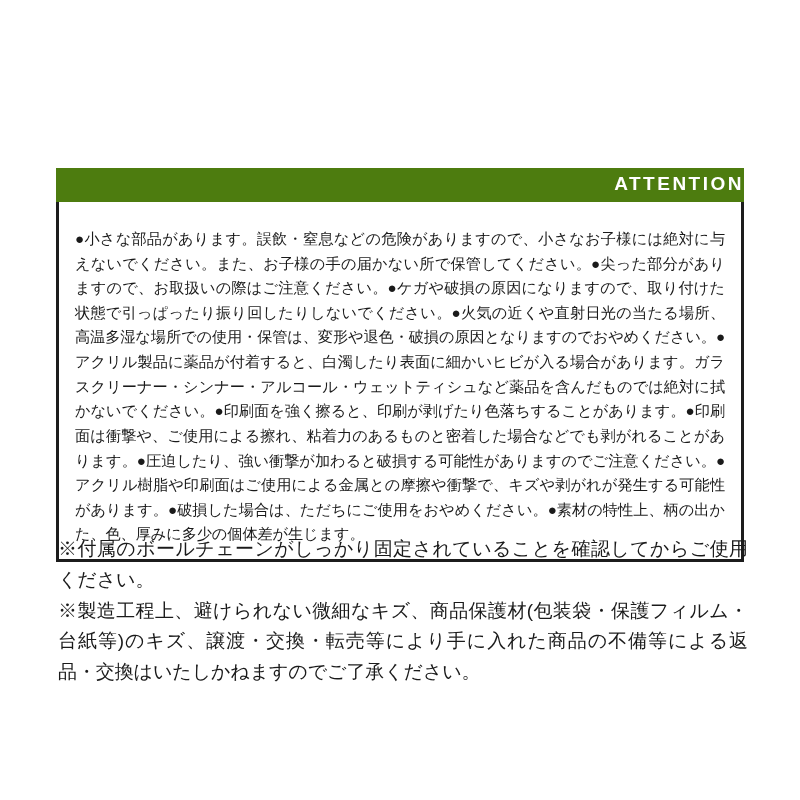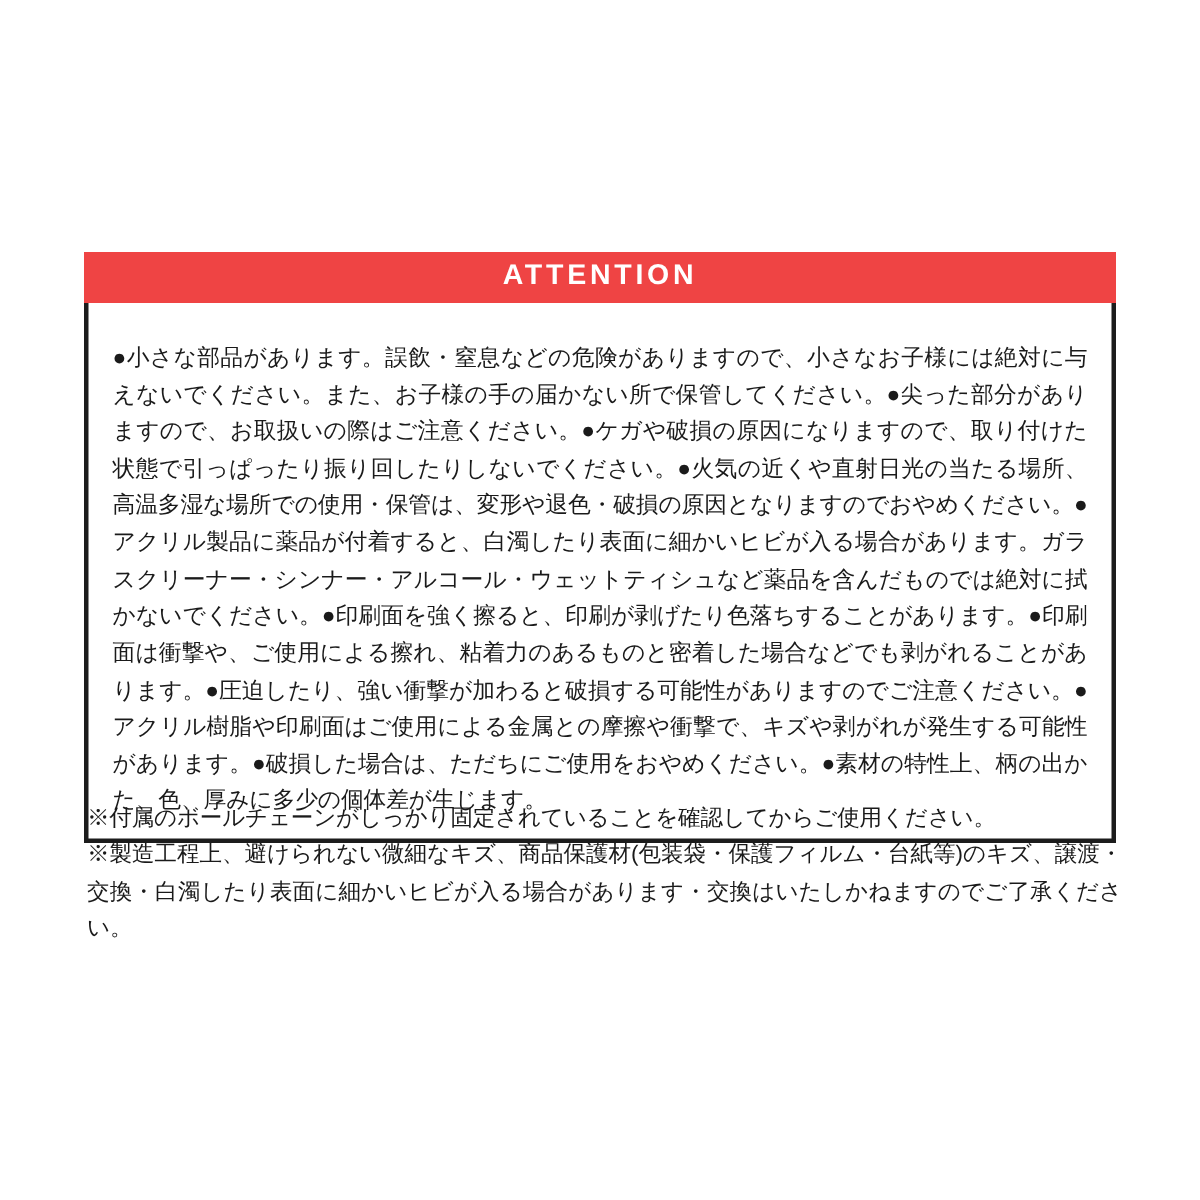--- a/index.html
+++ b/index.html
@@ -20,23 +20,23 @@
     height: 800px;
     box-sizing: border-box;
   }
   .notice-block {
     position: absolute;
     left: 56px;
     top: 168px;
     width: 688px;
   }
   .attention-bar {
-    background: #ef4444;
+    background: #4d7c0f;
     color: #ffffff;
-    text-align: center;
+    text-align: right;
     font-size: 19px;
     font-weight: bold;
     letter-spacing: 2.5px;
     padding: 6px 0 7px 0;
     line-height: 1.1;
   }
   .notice-body {
     border: 3px solid #1c1c1c;
     border-top: none;
     box-sizing: border-box;
@@ -50,21 +50,21 @@
     margin: 0;
     letter-spacing: -0.1px;
   }
   .footnotes {
     position: absolute;
     left: 58px;
     top: 534px;
     width: 690px;
   }
   .footnote {
-    font-size: 15px;
+    font-size: 19px;
     line-height: 1.62;
     text-align: justify;
     text-justify: inter-character;
     margin: 0;
     letter-spacing: -0.1px;
   }
 </style>
 </head>
 <body>
 
@@ -72,16 +72,16 @@
 
   <div class="notice-block">
     <div class="attention-bar">ATTENTION</div>
     <div class="notice-body">
       <p class="notice-para">●小さな部品があります。誤飲・窒息などの危険がありますので、小さなお子様には絶対に与えないでください。また、お子様の手の届かない所で保管してください。●尖った部分がありますので、お取扱いの際はご注意ください。●ケガや破損の原因になりますので、取り付けた状態で引っぱったり振り回したりしないでください。●火気の近くや直射日光の当たる場所、高温多湿な場所での使用・保管は、変形や退色・破損の原因となりますのでおやめください。●アクリル製品に薬品が付着すると、白濁したり表面に細かいヒビが入る場合があります。ガラスクリーナー・シンナー・アルコール・ウェットティシュなど薬品を含んだものでは絶対に拭かないでください。●印刷面を強く擦ると、印刷が剥げたり色落ちすることがあります。●印刷面は衝撃や、ご使用による擦れ、粘着力のあるものと密着した場合などでも剥がれることがあります。●圧迫したり、強い衝撃が加わると破損する可能性がありますのでご注意ください。●アクリル樹脂や印刷面はご使用による金属との摩擦や衝撃で、キズや剥がれが発生する可能性があります。●破損した場合は、ただちにご使用をおやめください。●素材の特性上、柄の出かた、色、厚みに多少の個体差が生じます。</p>
     </div>
   </div>
 
   <div class="footnotes">
     <p class="footnote">※付属のボールチェーンがしっかり固定されていることを確認してからご使用ください。</p>
-    <p class="footnote">※製造工程上、避けられない微細なキズ、商品保護材(包装袋・保護フィルム・台紙等)のキズ、譲渡・交換・白濁したり表面に細かいヒビが入る場合があります・交換はいたしかねますのでご了承ください。</p>
+    <p class="footnote">※製造工程上、避けられない微細なキズ、商品保護材(包装袋・保護フィルム・台紙等)のキズ、譲渡・交換・転売等により手に入れた商品の不備等による返品・交換はいたしかねますのでご了承ください。</p>
   </div>
 
 </div>
 
 </body></html>

